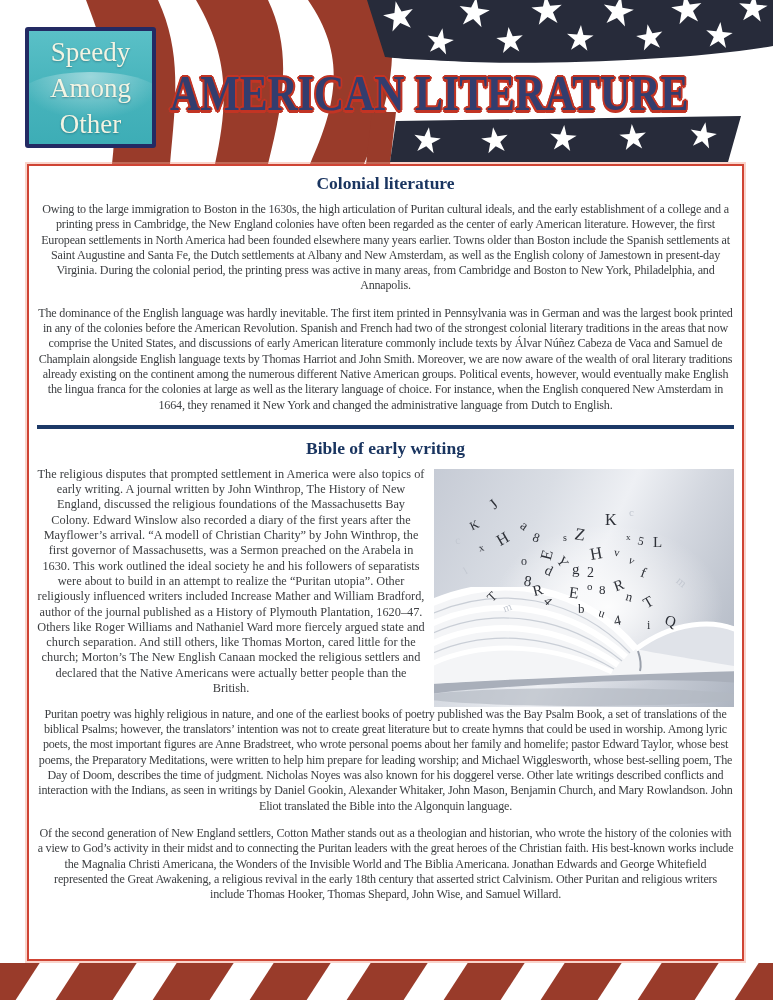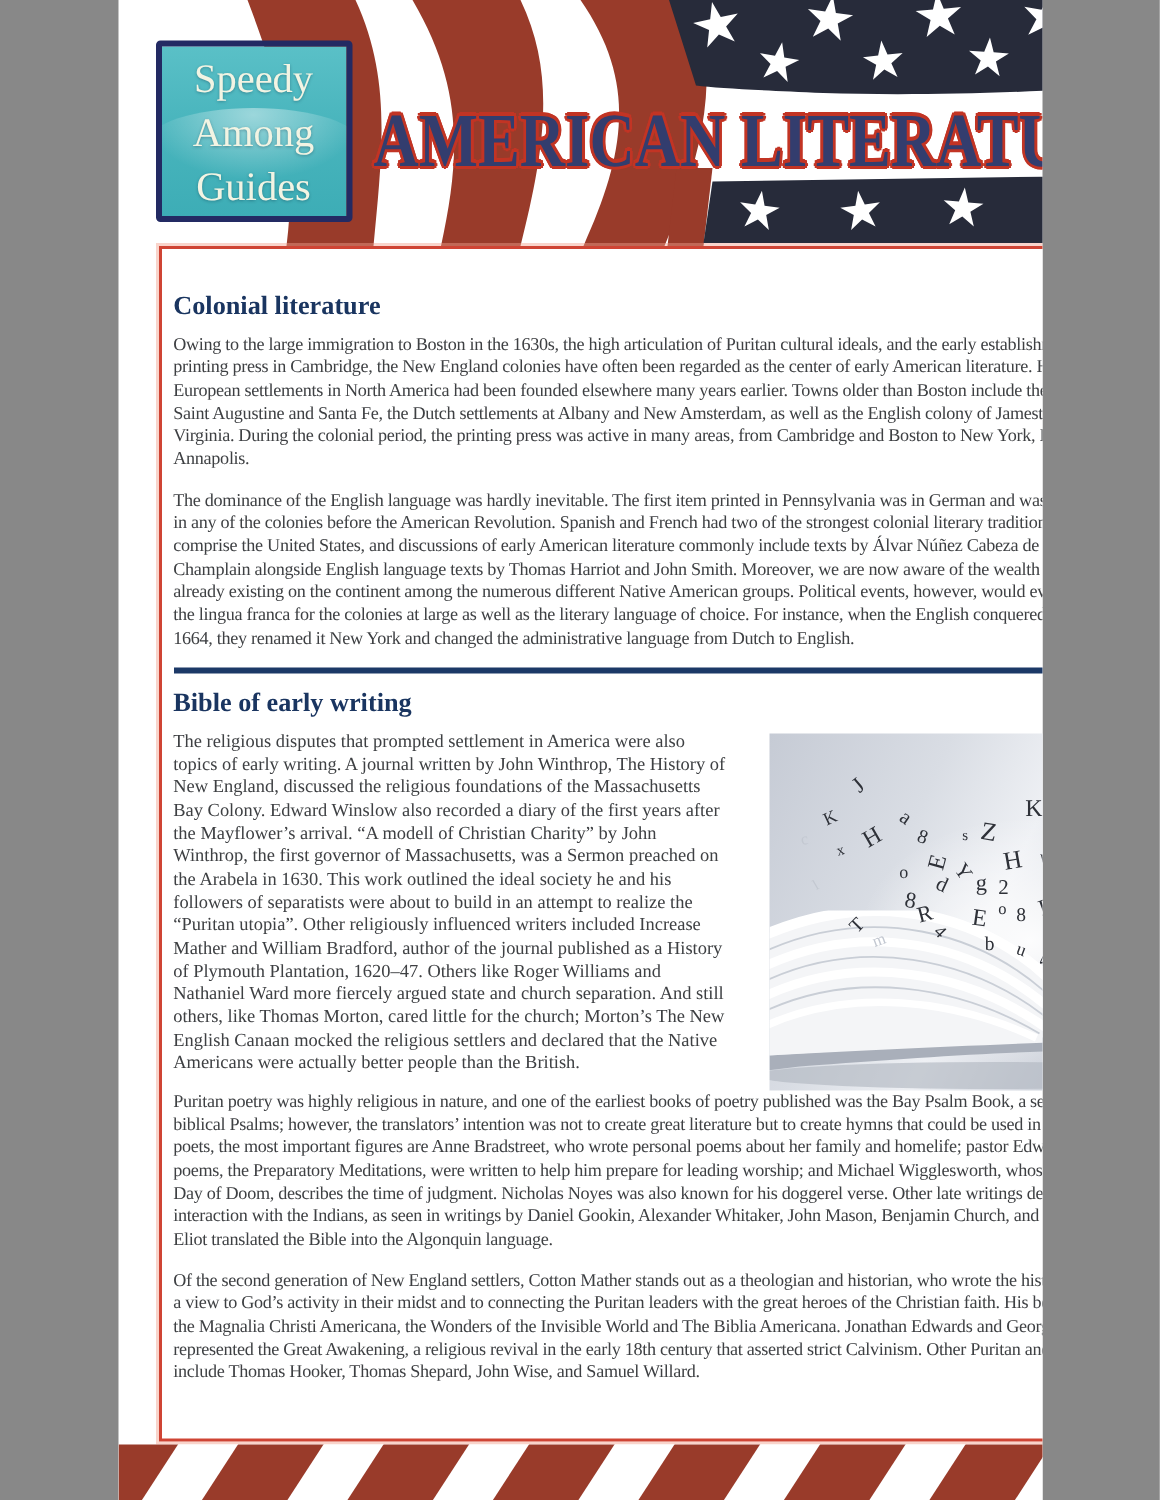--- a/index.html
+++ b/index.html
@@ -1,21 +1,21 @@
 <!DOCTYPE html>
 <html style="--stripe-red: #993b2a; --flag-navy: #272b3a; --title-blue: #333d6e; --title-outline: #c23424; --heading-blue: #1a3560; --divider-blue: #1c3967; --border-red: #cf4434; --body-text: #3e4043; --logo-teal: #4cb8c0; --logo-border: #232a63; --logo-text: #f2f4e3;"><head>
 <meta charset="utf-8">
 <style>
   :root{
     --stripe-red:#993b2a; --flag-navy:#272b3a; --title-blue:#333d6e; --title-outline:#c23424;
     --heading-blue:#1a3560; --divider-blue:#1c3967; --border-red:#cf4434; --body-text:#3e4043;
     --logo-teal:#4cb8c0; --logo-border:#232a63; --logo-text:#f2f4e3;
   }
   html,body{margin:0;padding:0;background:#888;}
-  .page{position:relative;width:616px;height:1000px;background:#fff;overflow:hidden;margin:0 auto;
+  .page{position:relative;width:773px;height:1000px;background:#fff;overflow:hidden;margin:0 auto;
         font-family:"Liberation Serif","DejaVu Serif",serif;}
   
   .header{position:absolute;left:0;top:0;width:773px;height:164px;}
   svg.flag{position:absolute;left:0;top:0;display:block;}
   .st-red{fill:var(--stripe-red,#993b2a);}
   .st-navy{fill:var(--flag-navy,#272b3a);}
   .st-star{fill:#ffffff;}
   
   .logo{position:absolute;left:25px;top:27px;width:131px;height:121px;box-sizing:border-box;
         border:4px solid var(--logo-border,#232a63);border-radius:3px;
@@ -28,26 +28,26 @@
   
   .title{position:absolute;left:170px;top:64px;font-weight:bold;font-size:44px;white-space:nowrap;
         color:var(--title-blue,#333d6e);transform:scale(.95,1.16);transform-origin:0 0;letter-spacing:0;
         text-shadow:-2px 0 0 var(--title-outline,#c23424),2px 0 0 var(--title-outline,#c23424),
           0 -2px 0 var(--title-outline,#c23424),0 2px 0 var(--title-outline,#c23424),
           -1.4px -1.4px 0 var(--title-outline,#c23424),1.4px 1.4px 0 var(--title-outline,#c23424),
           1.4px -1.4px 0 var(--title-outline,#c23424),-1.4px 1.4px 0 var(--title-outline,#c23424);}
   
   .panel{position:absolute;left:27px;top:164px;width:717px;height:797px;box-sizing:border-box;
         border:2px solid var(--border-red,#cf4434);box-shadow:0 0 0 2px rgba(242,160,140,.45);
-        background:#fff;padding:28px 8px 0 8px;overflow:hidden;}
+        background:#fff;padding:8px 8px 0 8px;overflow:hidden;text-align:center;}
   h2.heading{margin:0 0 9px 0;font-size:17.5px;line-height:19px;color:var(--heading-blue,#1a3560);}
   p.body{margin:0 0 12px 0;font-size:12.1px;line-height:15.3px;color:var(--body-text,#3e4043);
         letter-spacing:-0.2px;}
   .divider{height:4px;background:var(--divider-blue,#1c3967);margin:2px 0 10px 0;}
-  .row{display:flex;gap:24px;align-items:flex-start;}
+  .row{display:flex;gap:9px;align-items:flex-start;}
   .row .col{flex:1 1 auto;}
   .row p.body{letter-spacing:0;font-size:12.3px;margin:0;}
   .row + p.body{}
   
   .figure{position:relative;flex:0 0 300px;width:300px;height:238px;overflow:hidden;margin-top:2px;
         background:linear-gradient(115deg,#c6cbd5 0%,#d9dde4 30%,#eef0f4 50%,#d3d7df 68%,#aeb5c1 100%);}
   .figure .glow{position:absolute;inset:0;
         background:radial-gradient(ellipse 160px 115px at 58% 58%,rgba(255,255,255,.9),rgba(255,255,255,0) 72%);}
   .figure svg{position:absolute;left:0;bottom:0;display:block;}
   .fl{position:absolute;color:#2e3138;font-family:"Liberation Serif","DejaVu Serif",serif;line-height:1;}
@@ -92,21 +92,21 @@
         <use href="#star5" class="st-star" transform="translate(495 141) rotate(-8) scale(14)"></use>
         <use href="#star5" class="st-star" transform="translate(563 139) rotate(5) scale(14)"></use>
         <use href="#star5" class="st-star" transform="translate(633 138) rotate(-5) scale(14)"></use>
         <use href="#star5" class="st-star" transform="translate(703 136) rotate(10) scale(14)"></use>
       </g>
     </svg>
 
     <div class="logo">
       <span class="ln">Speedy</span>
       <span class="ln">Among</span>
-      <span class="ln">Guides</span>
+      <span class="ln">Other</span>
     </div>
 
     <div class="title">AMERICAN LITERATURE</div>
   </div>
 
   <div class="panel">
 
     <h2 class="heading">Colonial literature</h2>
     <p class="body">Owing to the large immigration to Boston in the 1630s, the high articulation of Puritan cultural ideals, and the early establishment of a college and a printing press in Cambridge, the New England colonies have often been regarded as the center of early American literature. However, the first European settlements in North America had been founded elsewhere many years earlier. Towns older than Boston include the Spanish settlements at Saint Augustine and Santa Fe, the Dutch settlements at Albany and New Amsterdam, as well as the English colony of Jamestown in present-day Virginia. During the colonial period, the printing press was active in many areas, from Cambridge and Boston to New York, Philadelphia, and Annapolis.</p>
     <p class="body">The dominance of the English language was hardly inevitable. The first item printed in Pennsylvania was in German and was the largest book printed in any of the colonies before the American Revolution. Spanish and French had two of the strongest colonial literary traditions in the areas that now comprise the United States, and discussions of early American literature commonly include texts by Álvar Núñez Cabeza de Vaca and Samuel de Champlain alongside English language texts by Thomas Harriot and John Smith. Moreover, we are now aware of the wealth of oral literary traditions already existing on the continent among the numerous different Native American groups. Political events, however, would eventually make English the lingua franca for the colonies at large as well as the literary language of choice. For instance, when the English conquered New Amsterdam in 1664, they renamed it New York and changed the administrative language from Dutch to English.</p>

